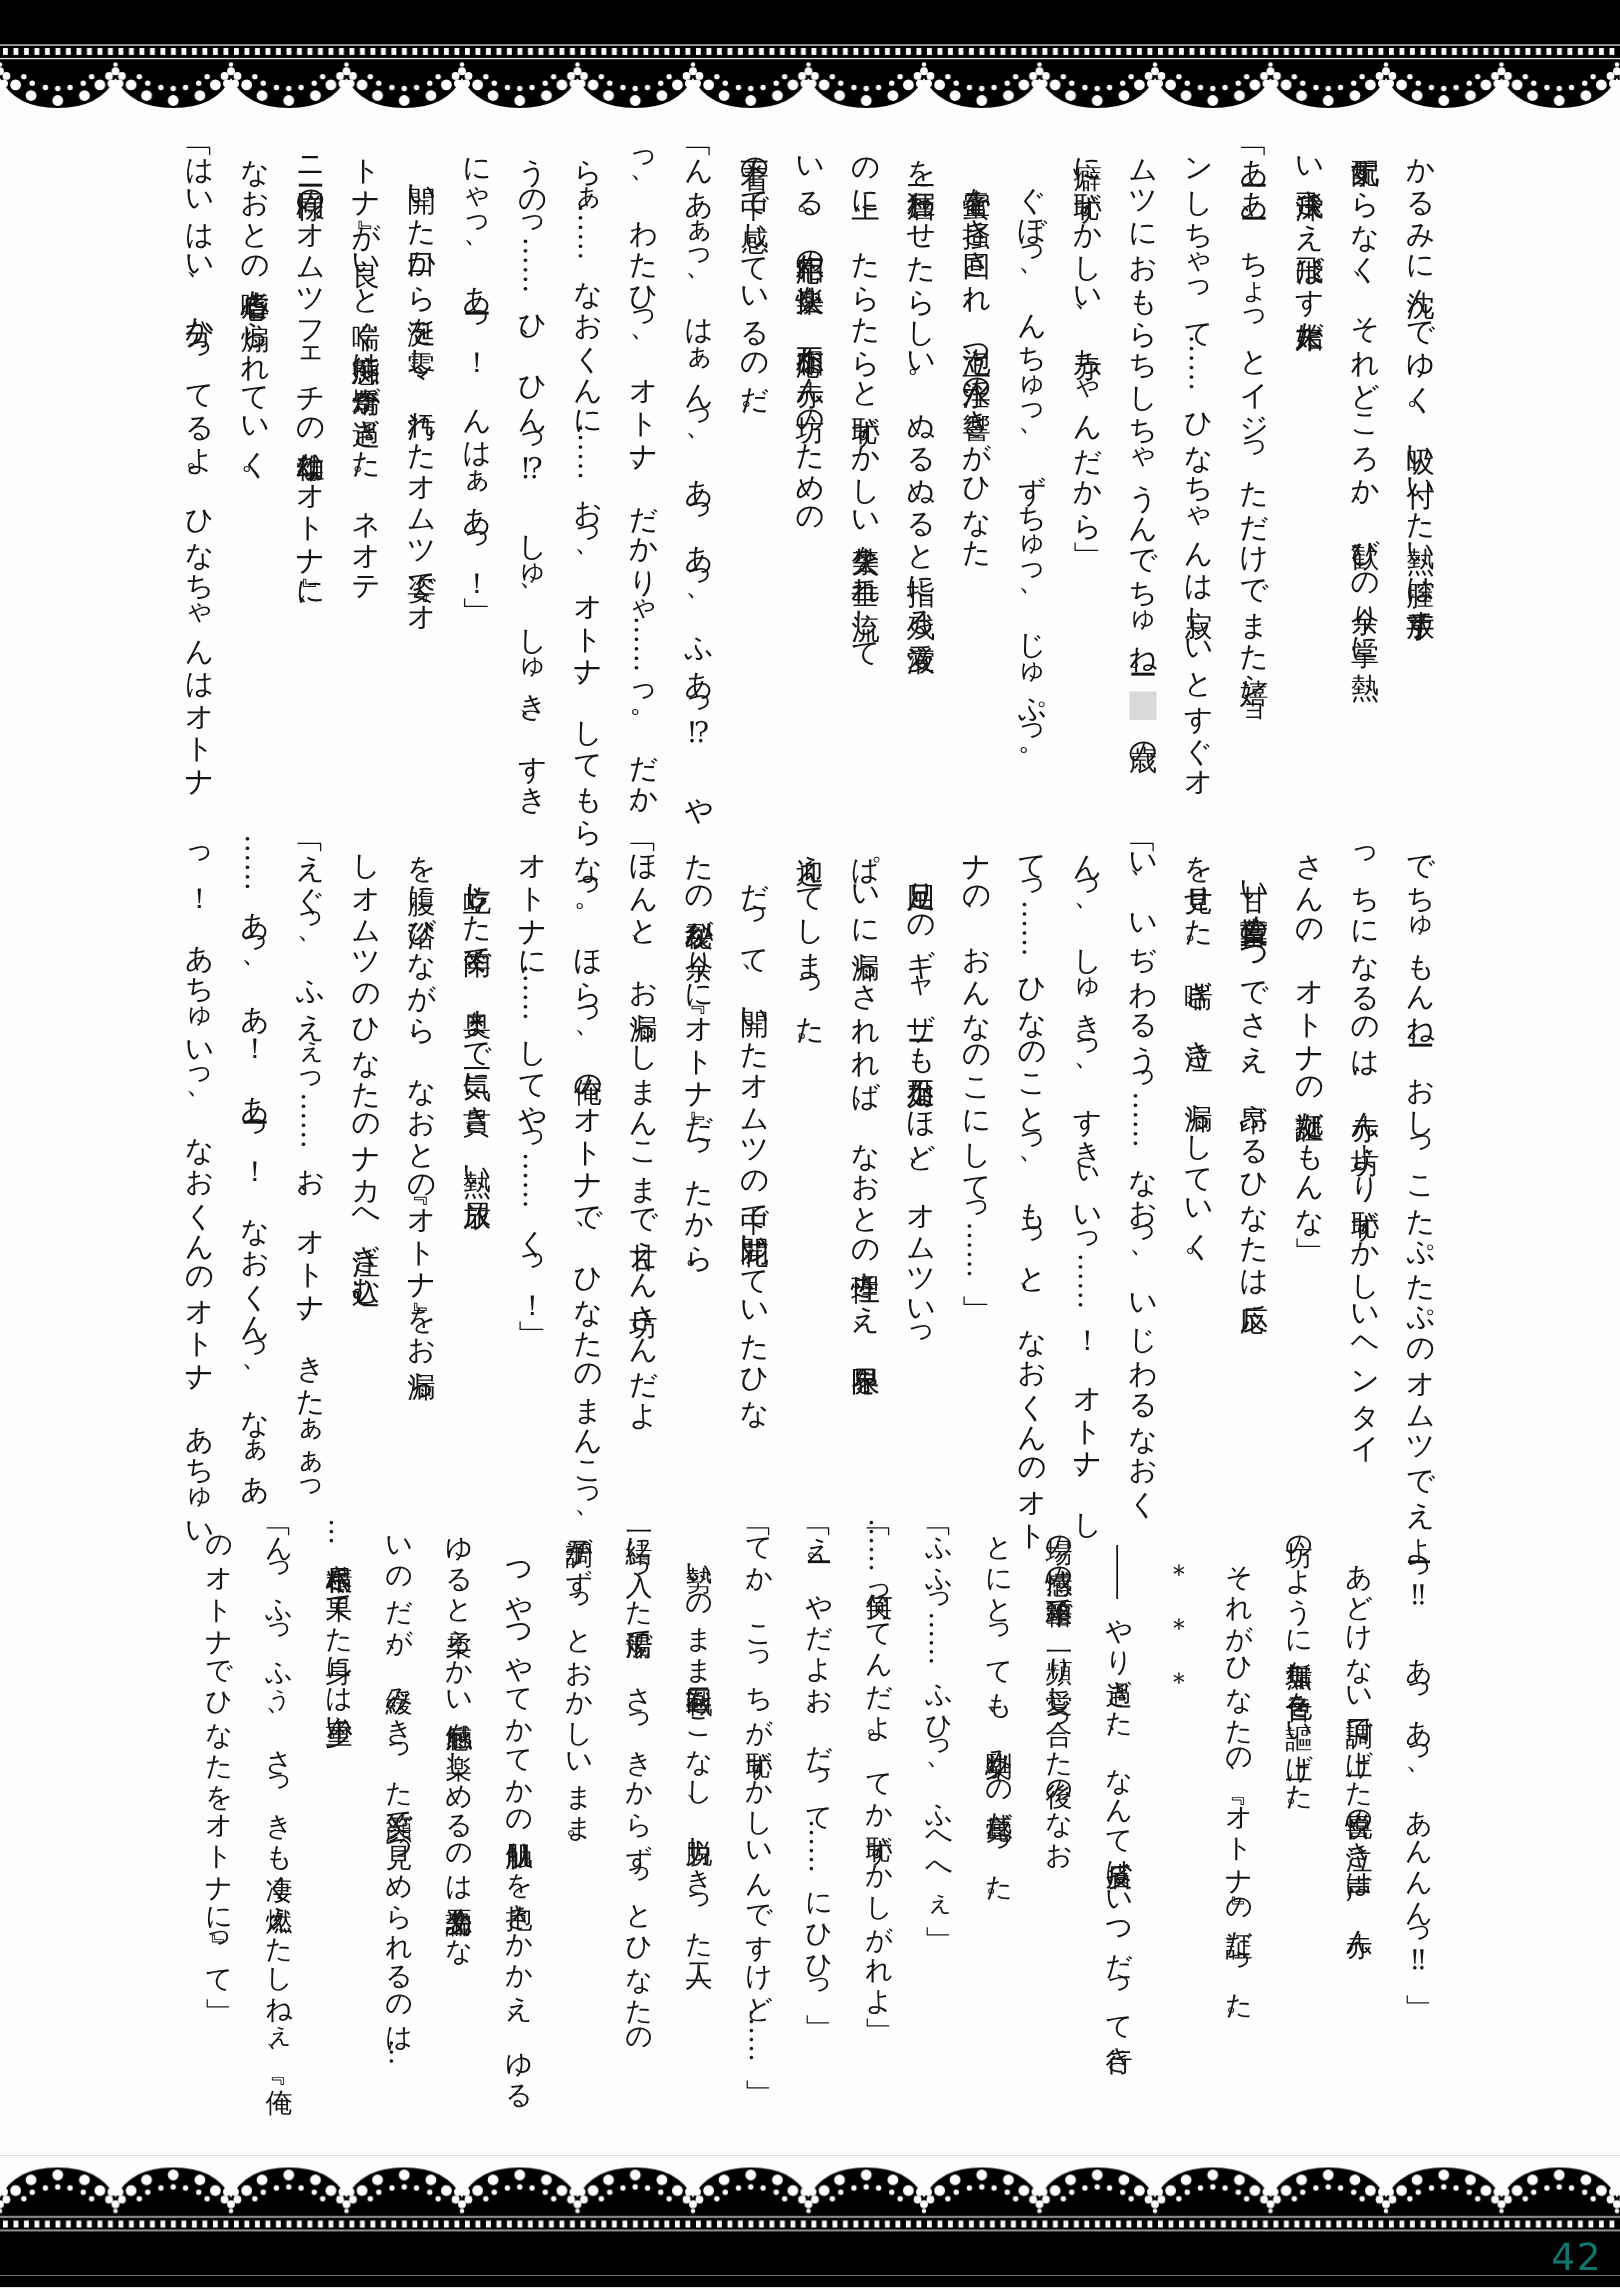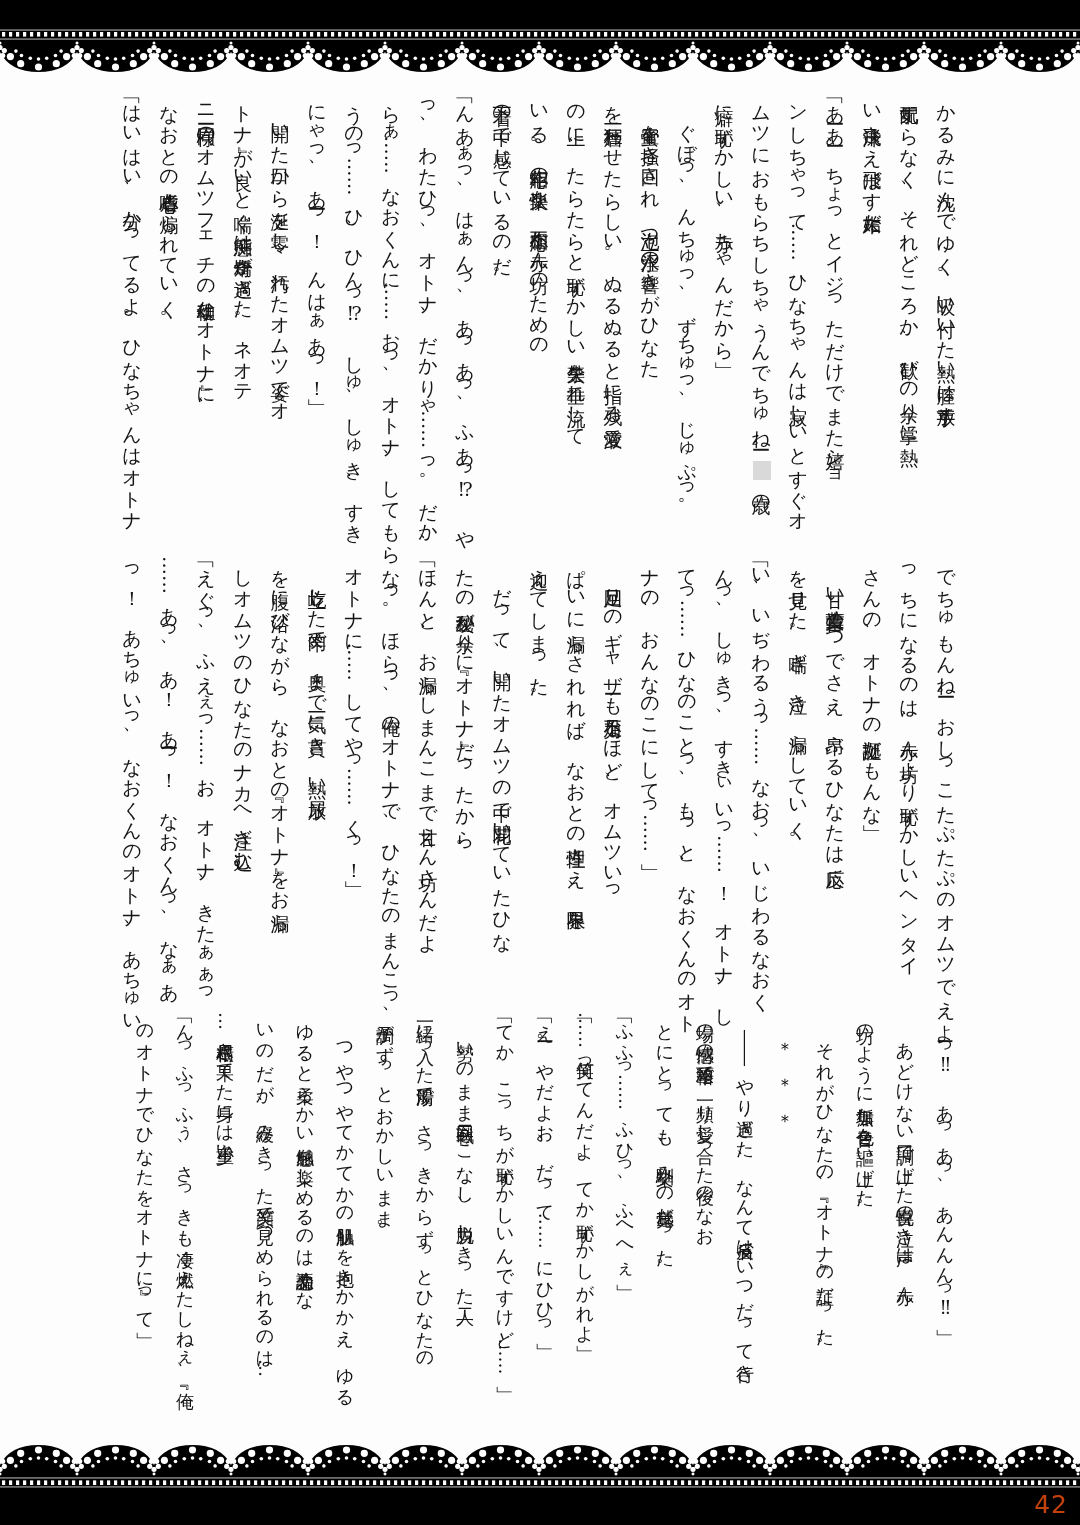--- a/index.html
+++ b/index.html
@@ -27,21 +27,21 @@
   #block2{top:556px;}
   #block3{top:1012px;font-size:18px;line-height:40px;height:470px;}
   .censor-box{
     display:inline-block;
     width:18px;height:19px;
     background:#d9d9d9;
     margin:2px 0;
   }
   .page-num{
     position:absolute;right:12px;bottom:6px;
-    color:#c2410c;
+    color:#0f766e;
     font-family:"DejaVu Sans","Liberation Sans",sans-serif;
     font-size:25px;
     letter-spacing:1px;
     z-index:3;
   }
 </style>
 </head>
 <body>
 
 <div id="page">

